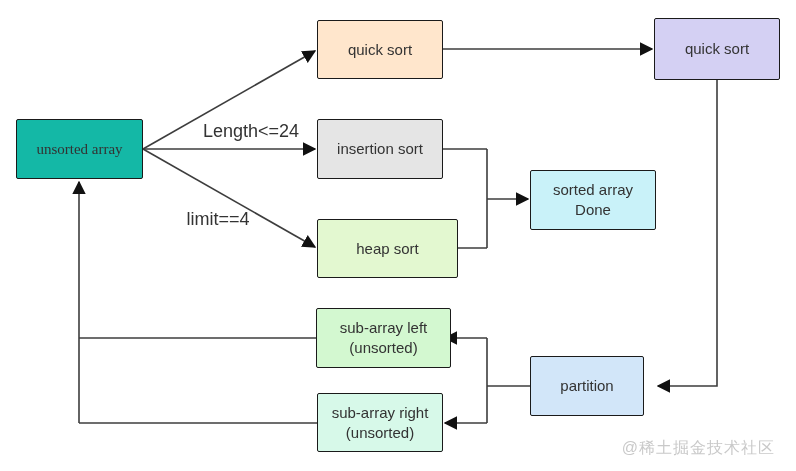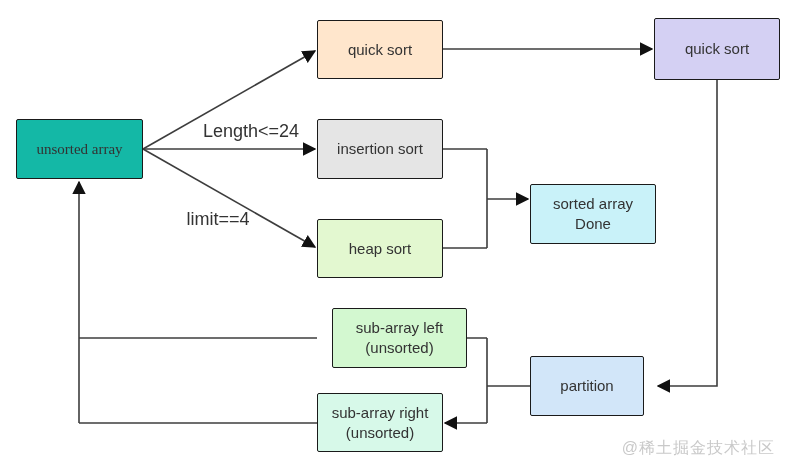--- a/index.html
+++ b/index.html
@@ -35,23 +35,23 @@
     justify-content: center;
     font-size: 15px;
     line-height: 20px;
     color: #333333;
     text-align: center;
   }
   .node-unsorted      { left: 16px;  top: 119px; width: 127px; height: 60px; }
   .node-quick-top     { left: 317px; top: 20px;  width: 126px; height: 59px; }
   .node-quick-right   { left: 654px; top: 18px;  width: 126px; height: 62px; }
   .node-insertion     { left: 317px; top: 119px; width: 126px; height: 60px; }
-  .node-heap          { left: 317px; top: 219px; width: 126px; height: 59px; }
-  .node-sorted        { left: 530px; top: 184px; width: 126px; height: 60px; }
-  .node-sub-left      { left: 332px; top: 308px; width: 135px; height: 60px; }
+  .node-heap          { left: 317px; top: 219px; width: 141px; height: 59px; }
+  .node-sorted        { left: 530px; top: 170px; width: 126px; height: 60px; }
+  .node-sub-left      { left: 316px; top: 308px; width: 135px; height: 60px; }
   .node-sub-right     { left: 317px; top: 393px; width: 126px; height: 59px; }
   .node-partition     { left: 530px; top: 356px; width: 114px; height: 60px; }
   .edge-label {
     position: absolute;
     font-size: 18px;
     color: #333333;
     text-align: center;
     white-space: nowrap;
   }
   .edge-label-length { left: 203px; top: 121px; width: 90px; }

